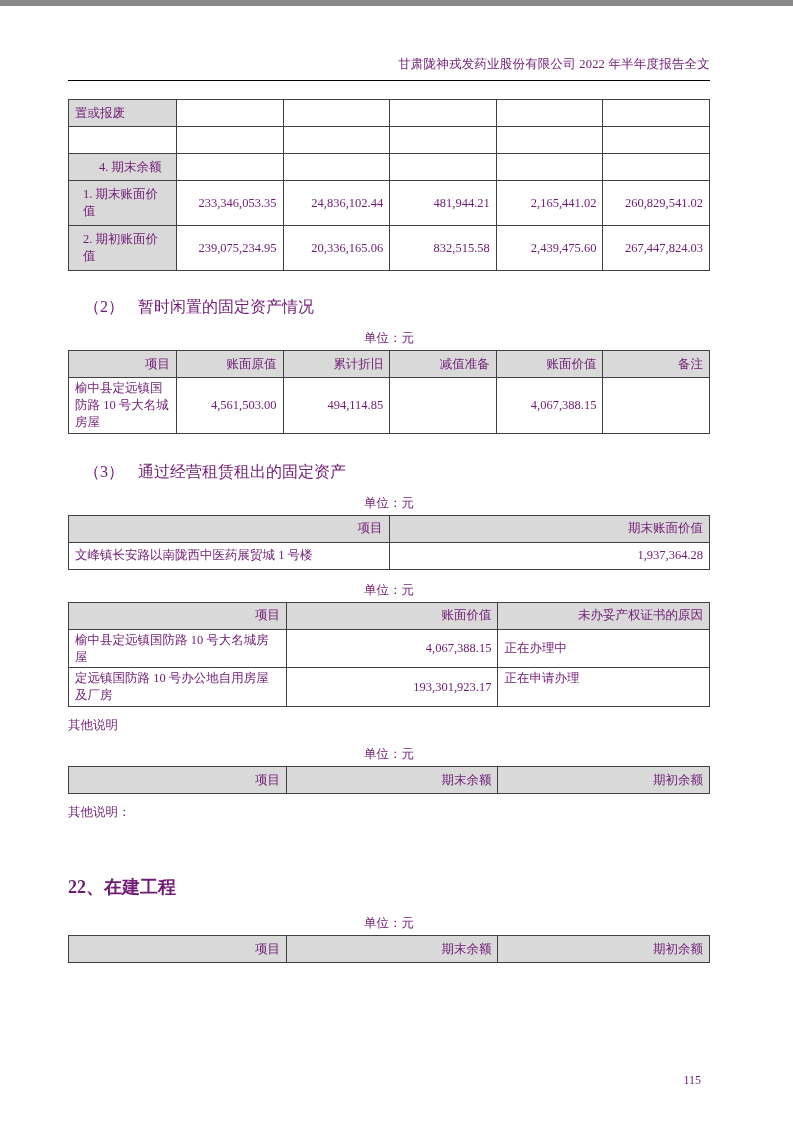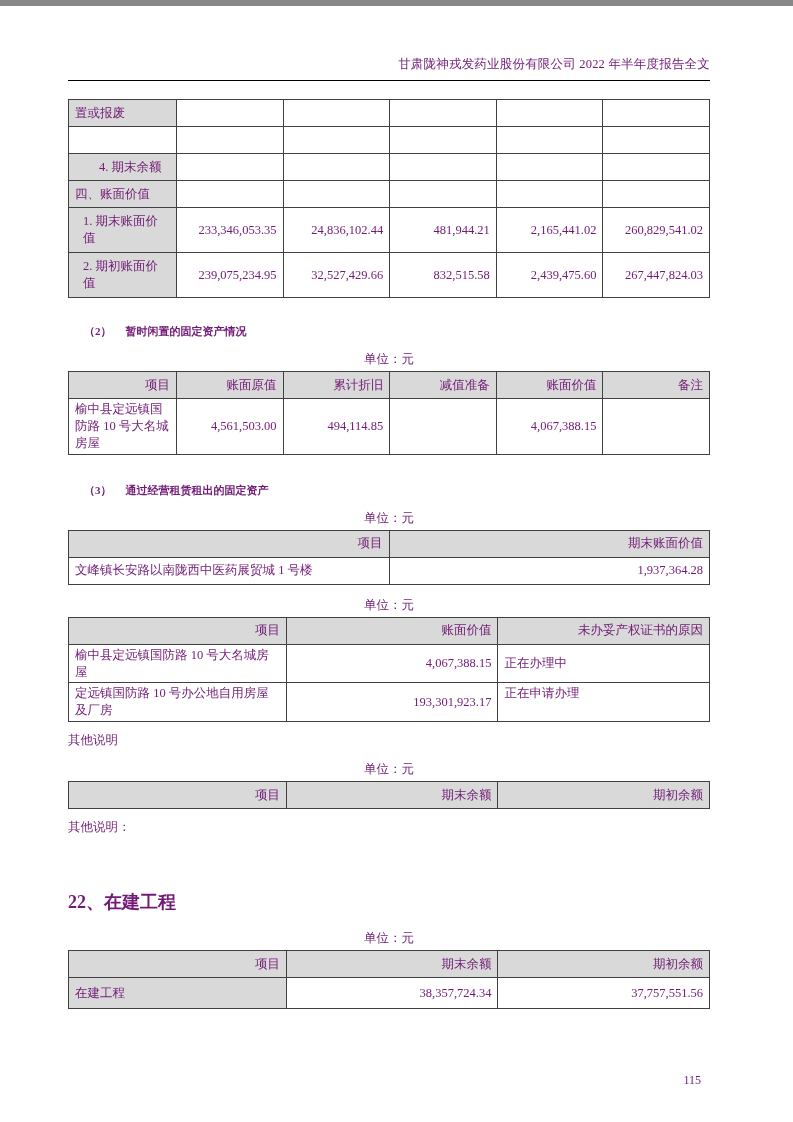--- a/index.html
+++ b/index.html
@@ -42,22 +42,22 @@
   .item { text-align: left; }
   .r22 td { height: 22px; }
   .r26 td { height: 26px; }
   .r40 td { height: 40px; }
   .indent1 { padding-left: 14px !important; }
   .indent2 { padding-left: 30px !important; }
 
   .top-tbl { margin-top: 18px; }
 
   .sec-h {
-    font-weight: bold;
-    font-size: 11px;
+    font-weight: normal;
+    font-size: 16px;
     margin: 26px 0 0 16px;
   }
   .sec-h .no { margin-right: 14px; }
   .sec-h.mt-lg { margin-top: 56px; }
 
   .h22 {
     font-weight: bold;
     font-size: 18px;
     margin: 54px 0 0 0;
   }
@@ -107,46 +107,38 @@
         <tr class="r22">
           <td></td>
           <td class="num"></td>
           <td class="num"></td>
           <td class="num"></td>
           <td class="num"></td>
           <td class="num"></td>
         </tr>
         <tr class="r22">
           <td class="lbl indent2">4. 期末余额</td>
-          <td class="num"></td>
-          <td class="num"></td>
-          <td class="num"></td>
-          <td class="num"></td>
-          <td class="num"></td>
-        </tr>
-        <tr class="r22">
-          <td class="lbl">四、账面价值</td>
           <td class="num"></td>
           <td class="num"></td>
           <td class="num"></td>
           <td class="num"></td>
           <td class="num"></td>
         </tr>
         <tr class="r40">
           <td class="lbl indent1">1. 期末账面价值</td>
           <td class="num">233,346,053.35</td>
           <td class="num">24,836,102.44</td>
           <td class="num">481,944.21</td>
           <td class="num">2,165,441.02</td>
           <td class="num">260,829,541.02</td>
         </tr>
         <tr class="r40">
           <td class="lbl indent1">2. 期初账面价值</td>
           <td class="num">239,075,234.95</td>
-          <td class="num">32,527,429.66</td>
+          <td class="num">20,336,165.06</td>
           <td class="num">832,515.58</td>
           <td class="num">2,439,475.60</td>
           <td class="num">267,447,824.03</td>
         </tr>
       </tbody>
     </table>
 
     <div class="sec-h">
       <span class="no">（2）</span><span>暂时闲置的固定资产情况</span>
     </div>
@@ -254,25 +246,20 @@
         <col style="width:34%">
           <col style="width:33%">
           <col style="width:33%">
       </colgroup>
       <tbody>
         <tr class="r22">
           <td class="hdr">项目</td>
           <td class="hdr">期末余额</td>
           <td class="hdr">期初余额</td>
         </tr>
-        <tr class="r26">
-          <td class="lbl">在建工程</td>
-          <td class="num">38,357,724.34</td>
-          <td class="num">37,757,551.56</td>
-        </tr>
 
       </tbody>
     </table>
 
   </div>
 
   <div class="footer-page">115</div>
 </div>
 
 </body></html>

